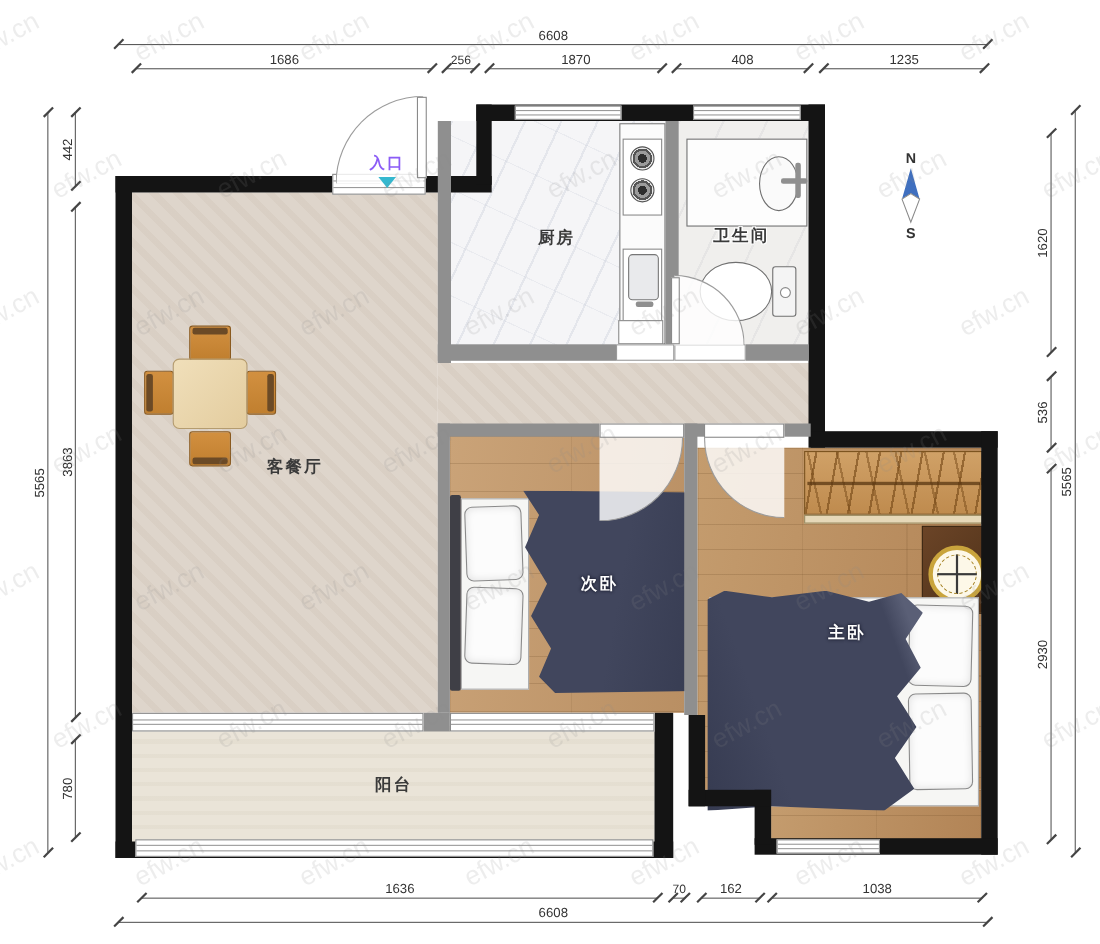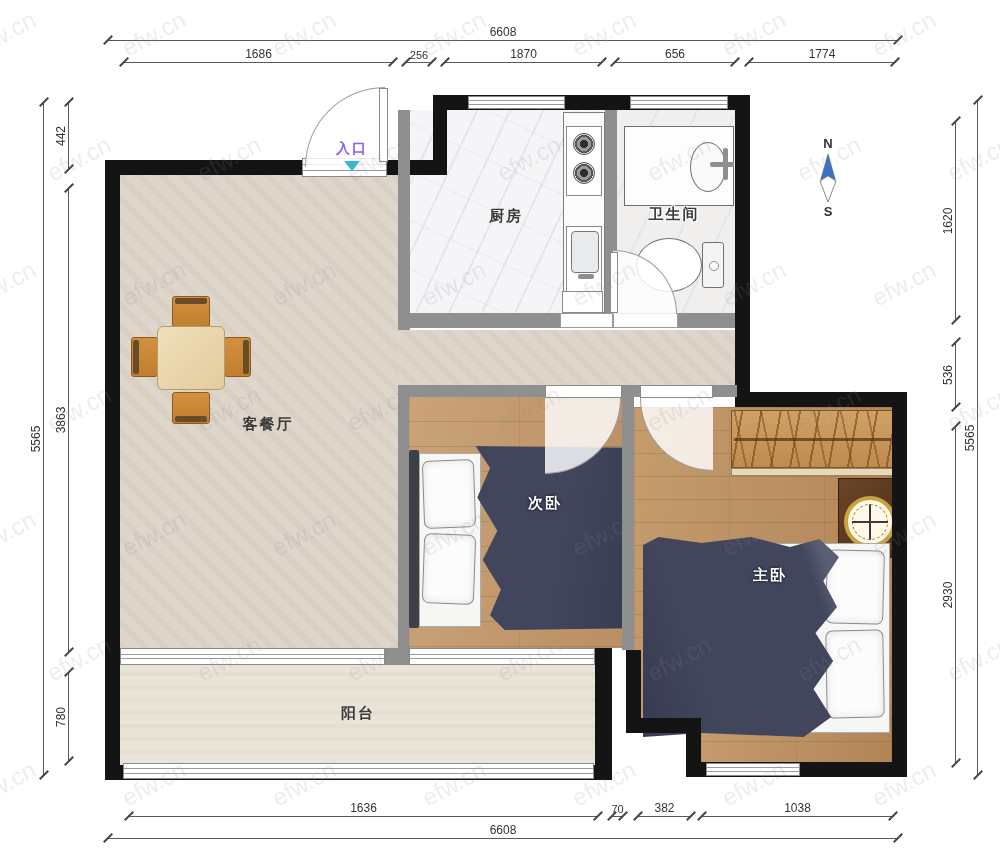--- a/index.html
+++ b/index.html
@@ -194,21 +194,21 @@
   <div class="leaf" style="left:640px;top:385px;width:73px;height:13px;"></div>
   <div class="arc tr" style="left:613px;top:250px;width:64px;height:64px;"></div>
   <div class="leaf" style="left:610px;top:252px;width:8px;height:61px;"></div>
   <div class="leaf" style="left:562px;top:291px;width:41px;height:22px;"></div>
 
   <div class="room-label cyan" style="left:322px;top:140px;width:60px;">入口</div>
   <div class="tri-down" style="left:344px;top:161px;"></div>
   <div class="room-label" style="left:466px;top:207px;width:80px;">厨房</div>
   <div class="room-label outline" style="left:634px;top:205px;width:80px;">卫生间</div>
   <div class="room-label" style="left:218px;top:415px;width:100px;">客餐厅</div>
-  <div class="room-label light" style="left:505px;top:494px;width:80px;">次卧</div>
+  <div class="room-label light" style="left:505px;top:521px;width:80px;">次卧</div>
   <div class="room-label light" style="left:730px;top:566px;width:80px;">主卧</div>
   <div class="room-label" style="left:318px;top:704px;width:80px;">阳台</div>
 
   <div class="compass-letter" style="left:817px;top:136px;width:22px;">N</div>
   <svg style="position:absolute;left:817px;top:152px;z-index:5;" width="22" height="52" viewBox="0 0 22 52">
     <polygon points="11,1 3,29 11,24 19,29" fill="#3f6fbf"></polygon>
     <polygon points="3,29 11,24 19,29 11,50" fill="#ffffff" stroke="#8a8a8a" stroke-width="1"></polygon>
   </svg>
   <div class="compass-letter" style="left:817px;top:204px;width:22px;">S</div>
 
@@ -228,42 +228,42 @@
       <span class="sm">256</span>
     </div>
   <div class="dim h" style="left:445px;top:62px;width:157px;">
       <i class="t1"></i>
       <i class="t2"></i>
       <span>1870</span>
     </div>
   <div class="dim h" style="left:615px;top:62px;width:120px;">
       <i class="t1"></i>
       <i class="t2"></i>
-      <span>656</span>
+      <span>408</span>
     </div>
   <div class="dim h" style="left:749px;top:62px;width:146px;">
       <i class="t1"></i>
       <i class="t2"></i>
-      <span>1774</span>
+      <span>1235</span>
     </div>
 
   <div class="dim h" style="left:129px;top:816px;width:469px;">
       <i class="t1"></i>
       <i class="t2"></i>
       <span>1636</span>
     </div>
   <div class="dim h" style="left:612px;top:816px;width:11px;">
       <i class="t1"></i>
       <i class="t2"></i>
       <span class="sm">70</span>
     </div>
   <div class="dim h" style="left:638px;top:816px;width:53px;">
       <i class="t1"></i>
       <i class="t2"></i>
-      <span>382</span>
+      <span>162</span>
     </div>
   <div class="dim h" style="left:702px;top:816px;width:191px;">
       <i class="t1"></i>
       <i class="t2"></i>
       <span>1038</span>
     </div>
   <div class="dim h" style="left:108px;top:838px;width:790px;">
       <i class="t1"></i>
       <i class="t2"></i>
       <span>6608</span>

